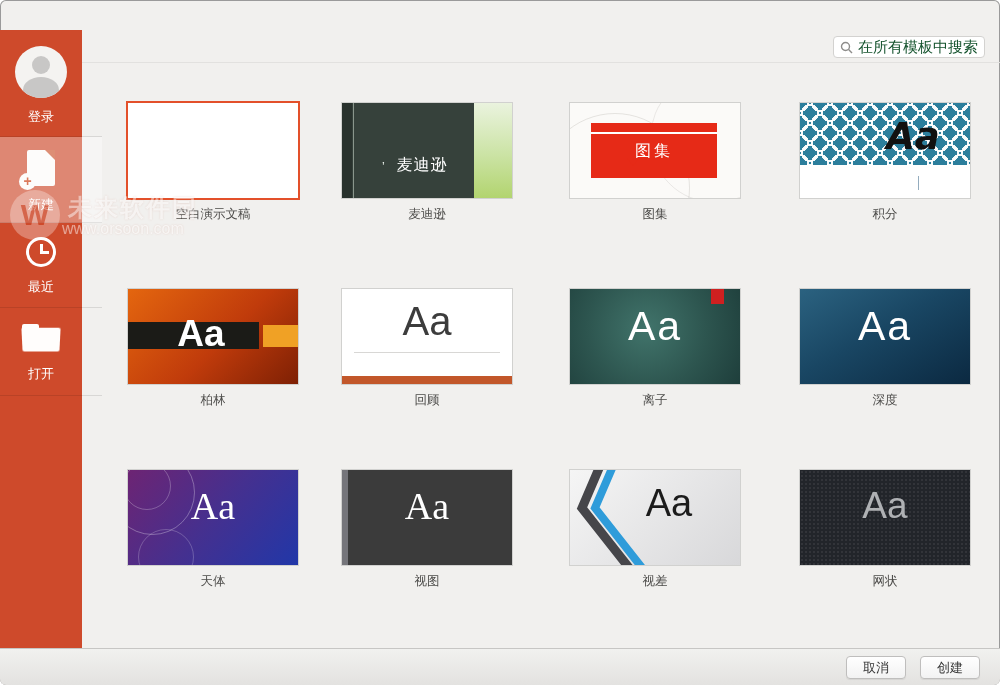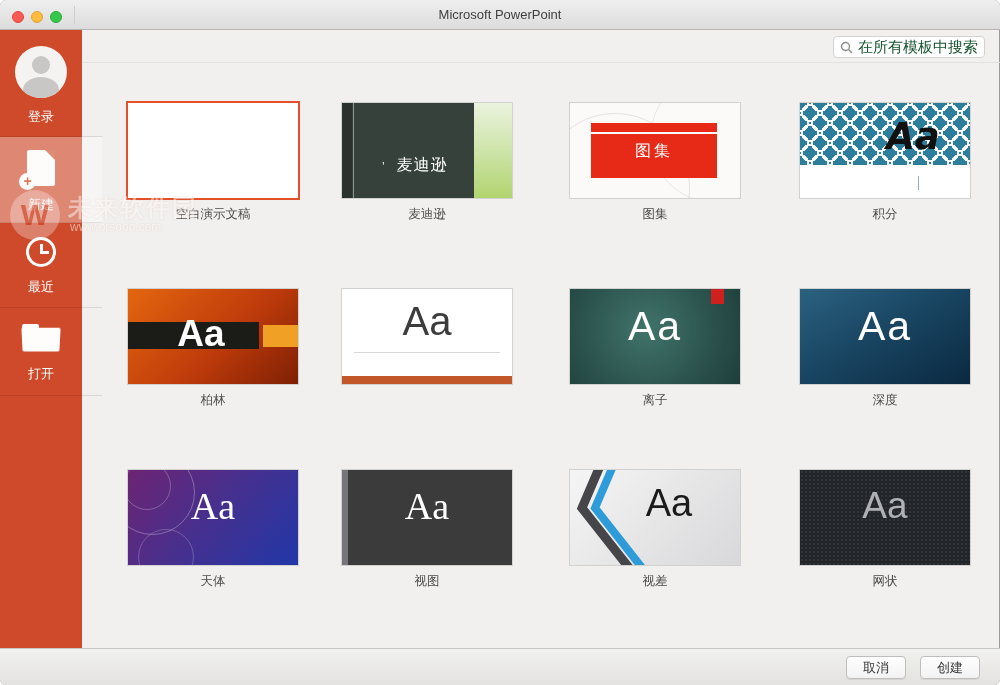--- a/index.html
+++ b/index.html
@@ -63,21 +63,21 @@
     transform:perspective(40px) rotateX(-6deg); }
   #sec-open .side-label { top:57px; }
 
   
   #watermark { position:absolute; left:10px; top:188px; width:230px; height:52px; pointer-events:none; opacity:0.55; z-index:30; }
   #wm-logo { position:absolute; left:0; top:2px; width:50px; height:50px; border-radius:50%;
     background:rgba(255,255,255,0.55); color:#CE4A2B; font-weight:bold; font-size:30px;
     text-align:center; line-height:50px; }
   #wm-brand { position:absolute; left:58px; top:4px; font-size:24px; font-weight:bold; color:rgba(255,255,255,0.85);
     letter-spacing:2px; text-shadow:0 0 2px rgba(190,120,100,0.45); filter:blur(0.6px); }
-  #wm-url { position:absolute; left:60px; top:32px; font-size:12px; color:rgba(255,255,255,0.9);
+  #wm-url { position:absolute; left:52px; top:32px; font-size:16px; color:rgba(255,255,255,0.9);
     text-shadow:0 0 2px rgba(200,120,100,0.5); filter:blur(0.5px); }
 
   
   #toolbar { position:absolute; left:82px; top:30px; width:918px; height:33px; border-bottom:1px solid #E2E1DF; }
   #search-box {
     position:absolute; right:15px; top:6px; width:152px; height:22px; background:#FFFFFF;
     border:1px solid #D3D2D0; border-radius:4px;
   }
   #search-box svg { position:absolute; left:6px; top:4px; }
   #search-placeholder {
@@ -187,27 +187,20 @@
     text-align:center; line-height:21px; cursor:pointer;
     box-shadow:0 1px 1px rgba(0,0,0,0.07); font-family:"Liberation Sans", sans-serif; }
   #btn-cancel { left:846px; width:60px; }
   #btn-create { left:920px; width:60px; }
 </style>
 </head>
 <body>
 
 <div id="window">
 
-  <div id="titlebar">
-    <div class="traffic" id="tl-close"></div>
-    <div class="traffic" id="tl-min"></div>
-    <div class="traffic" id="tl-zoom"></div>
-    <div id="titlebar-sep"></div>
-    <div id="window-title">Microsoft PowerPoint</div>
-  </div>
 
   <div id="sidebar">
     <div class="side-sec" id="sec-signin">
       <div id="avatar">
         <div class="head"></div>
           <div class="body"></div>
       </div>
       <div class="side-label">登录</div>
     </div>
 
@@ -299,20 +292,21 @@
     </div>
     <div class="tile-label">柏林</div>
   </div>
 
   <div class="tile c1 r1">
     <div class="thumb t-retro">
       <div class="aa">Aa</div>
       <div class="line"></div>
       <div class="bar"></div>
     </div>
+    <div class="tile-label">回顾</div>
   </div>
 
   <div class="tile c2 r1">
     <div class="thumb t-ion">
       <div class="aa">Aa</div>
       <div class="tag"></div>
     </div>
     <div class="tile-label">离子</div>
   </div>
 

